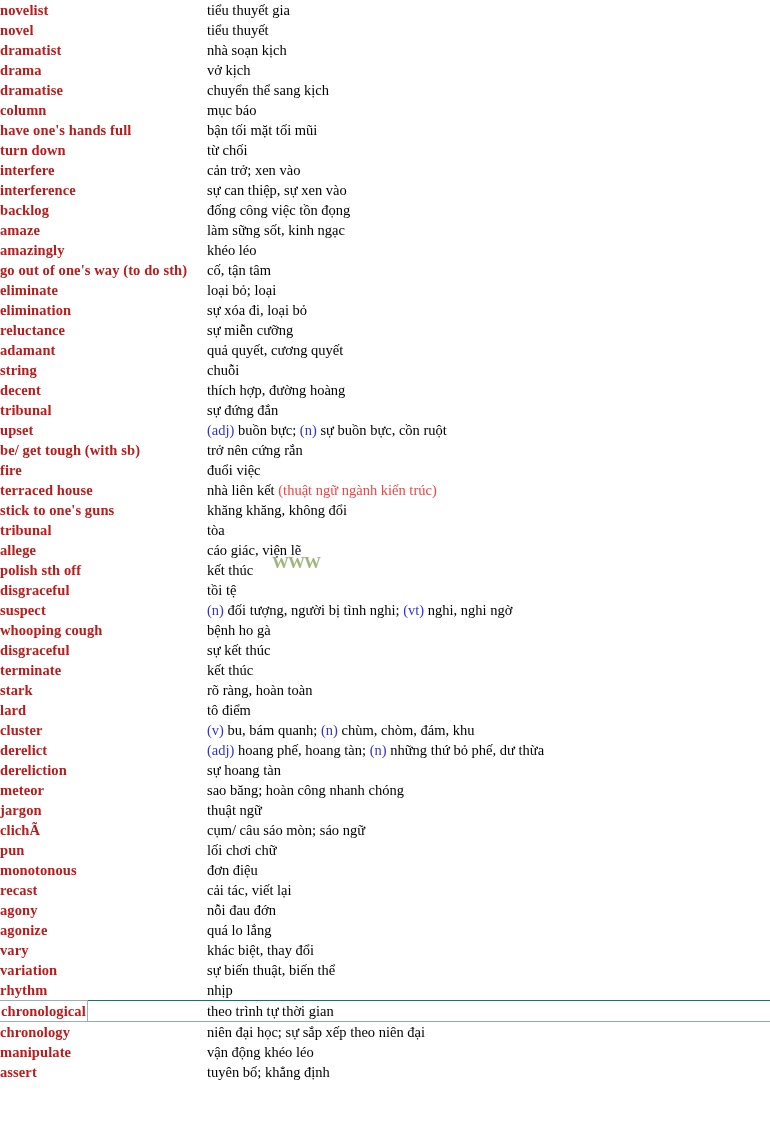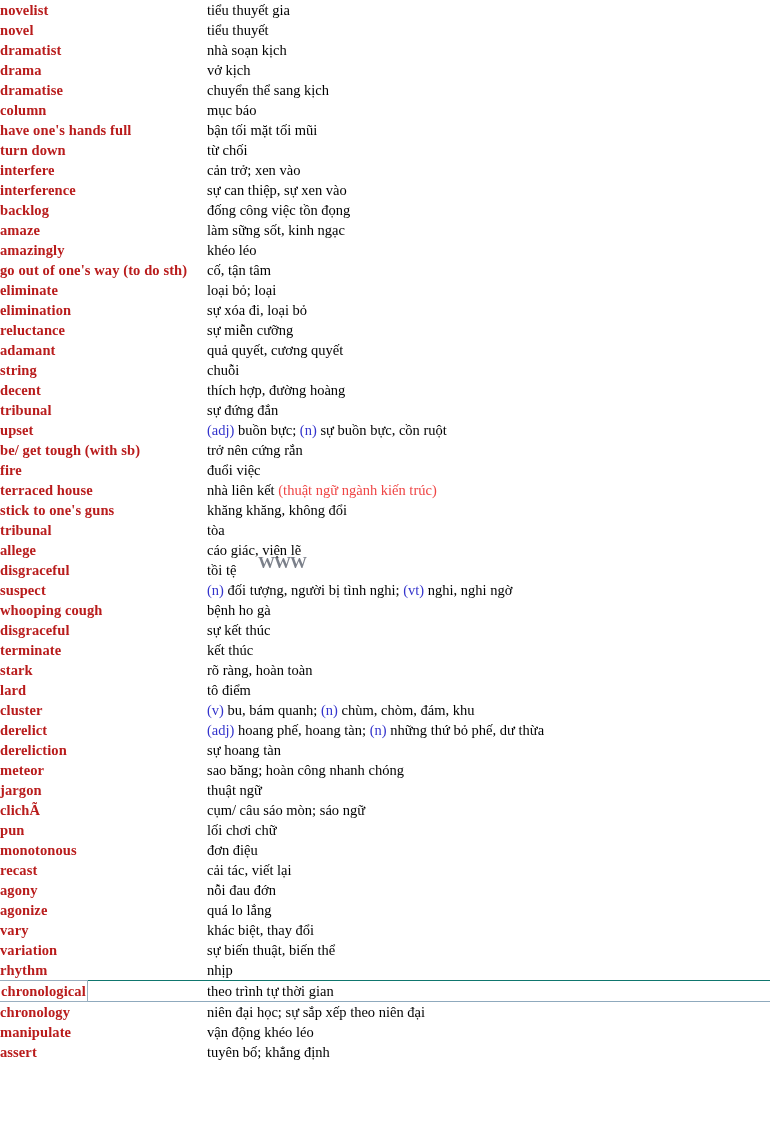--- a/index.html
+++ b/index.html
@@ -71,27 +71,27 @@
   tr.selected-row .term {
     outline: 1px solid #9aafc0;
     outline-offset: 0px;
     display: inline-block;
     padding: 0 1px;
   }
 
   
   #watermark {
     position: absolute;
-    left: 258px;
+    left: 272px;
     top: 553px;
     z-index: 1;
     font-family: "Liberation Serif", serif;
     font-weight: bold;
     font-size: 17px;
-    color: #0f172a;
+    color: #4d7c0f;
     opacity: 0.55;
     letter-spacing: -1px;
     pointer-events: none;
   }
 </style>
 </head>
 <body>
 
 <div id="watermark">WWW</div>
 
@@ -203,20 +203,24 @@
       </tr>
       <tr>
         <td class="term-cell"><span class="term">tribunal</span></td>
         <td class="def-cell"><span class="def">tòa</span></td>
       </tr>
       <tr>
         <td class="term-cell"><span class="term">allege</span></td>
         <td class="def-cell"><span class="def">cáo giác, viện lẽ</span></td>
       </tr>
       <tr>
+        <td class="term-cell"><span class="term">polish sth off</span></td>
+        <td class="def-cell"><span class="def">kết thúc</span></td>
+      </tr>
+      <tr>
         <td class="term-cell"><span class="term">disgraceful</span></td>
         <td class="def-cell"><span class="def">tồi tệ</span></td>
       </tr>
       <tr>
         <td class="term-cell"><span class="term">suspect</span></td>
         <td class="def-cell"><span class="pos">(n)</span><span class="def"> đối tượng, người bị tình nghi; </span><span class="pos">(vt)</span><span class="def"> nghi, nghi ngờ</span></td>
       </tr>
       <tr>
         <td class="term-cell"><span class="term">whooping cough</span></td>
         <td class="def-cell"><span class="def">bệnh ho gà</span></td>

